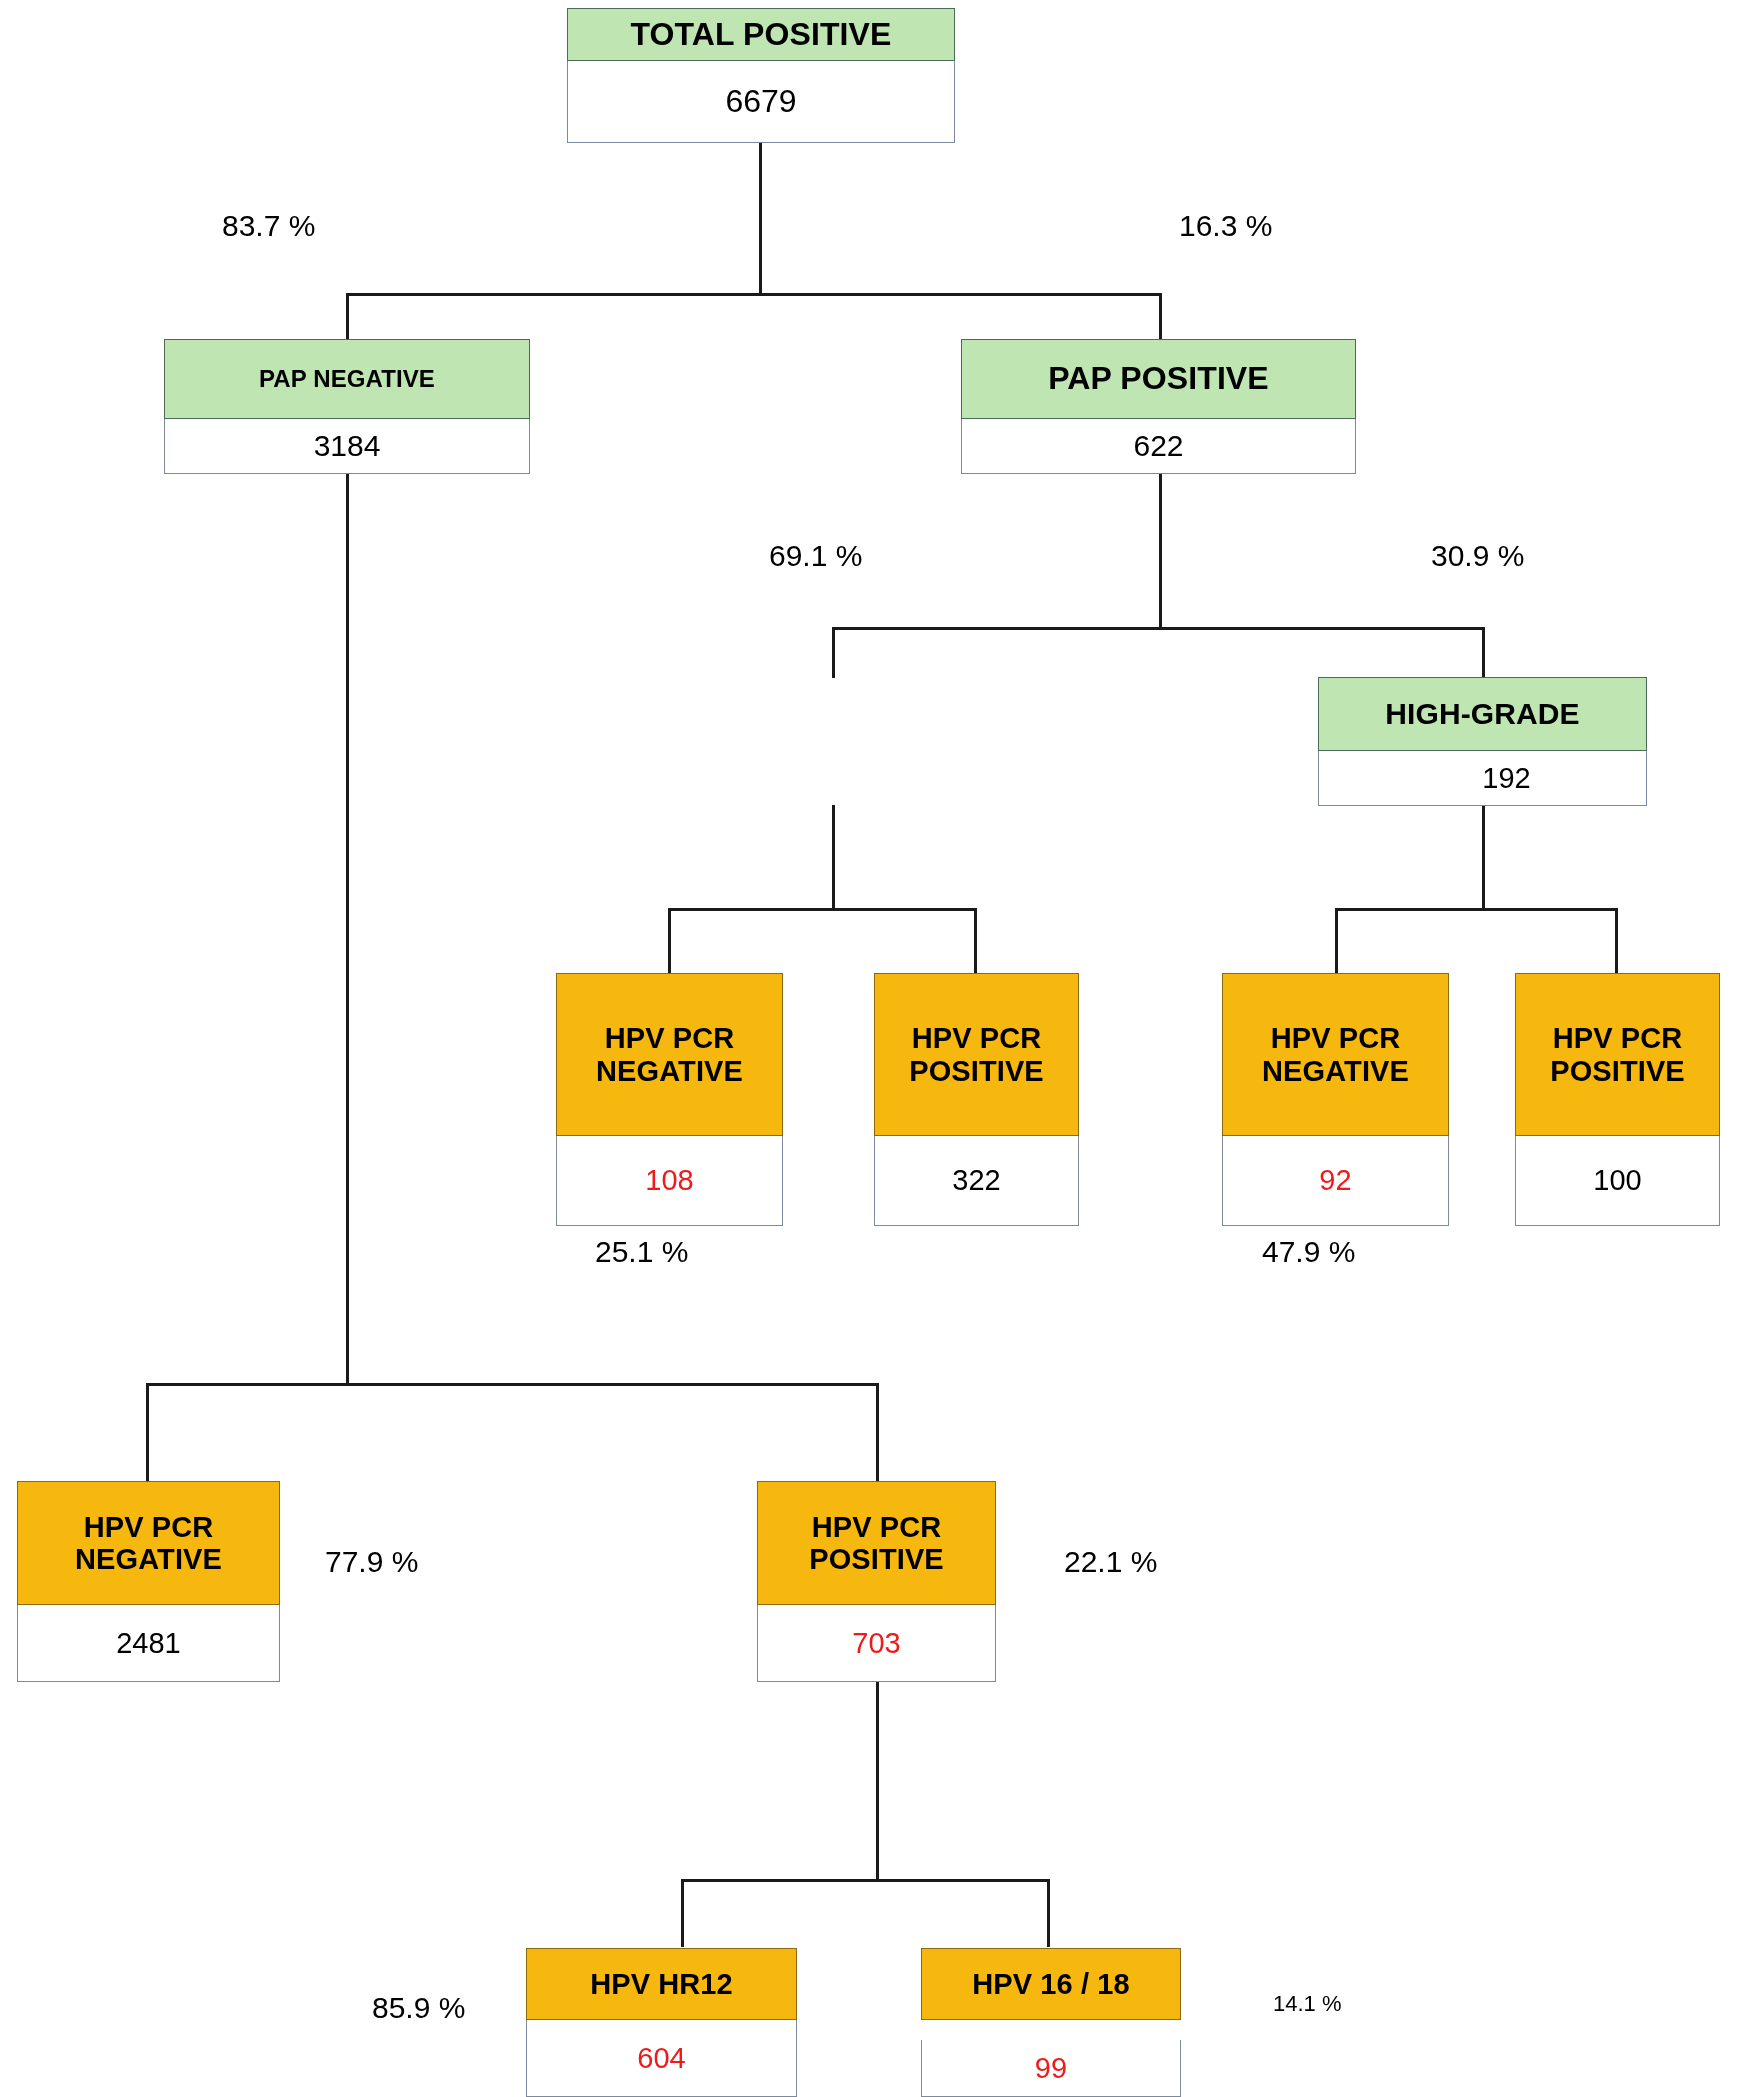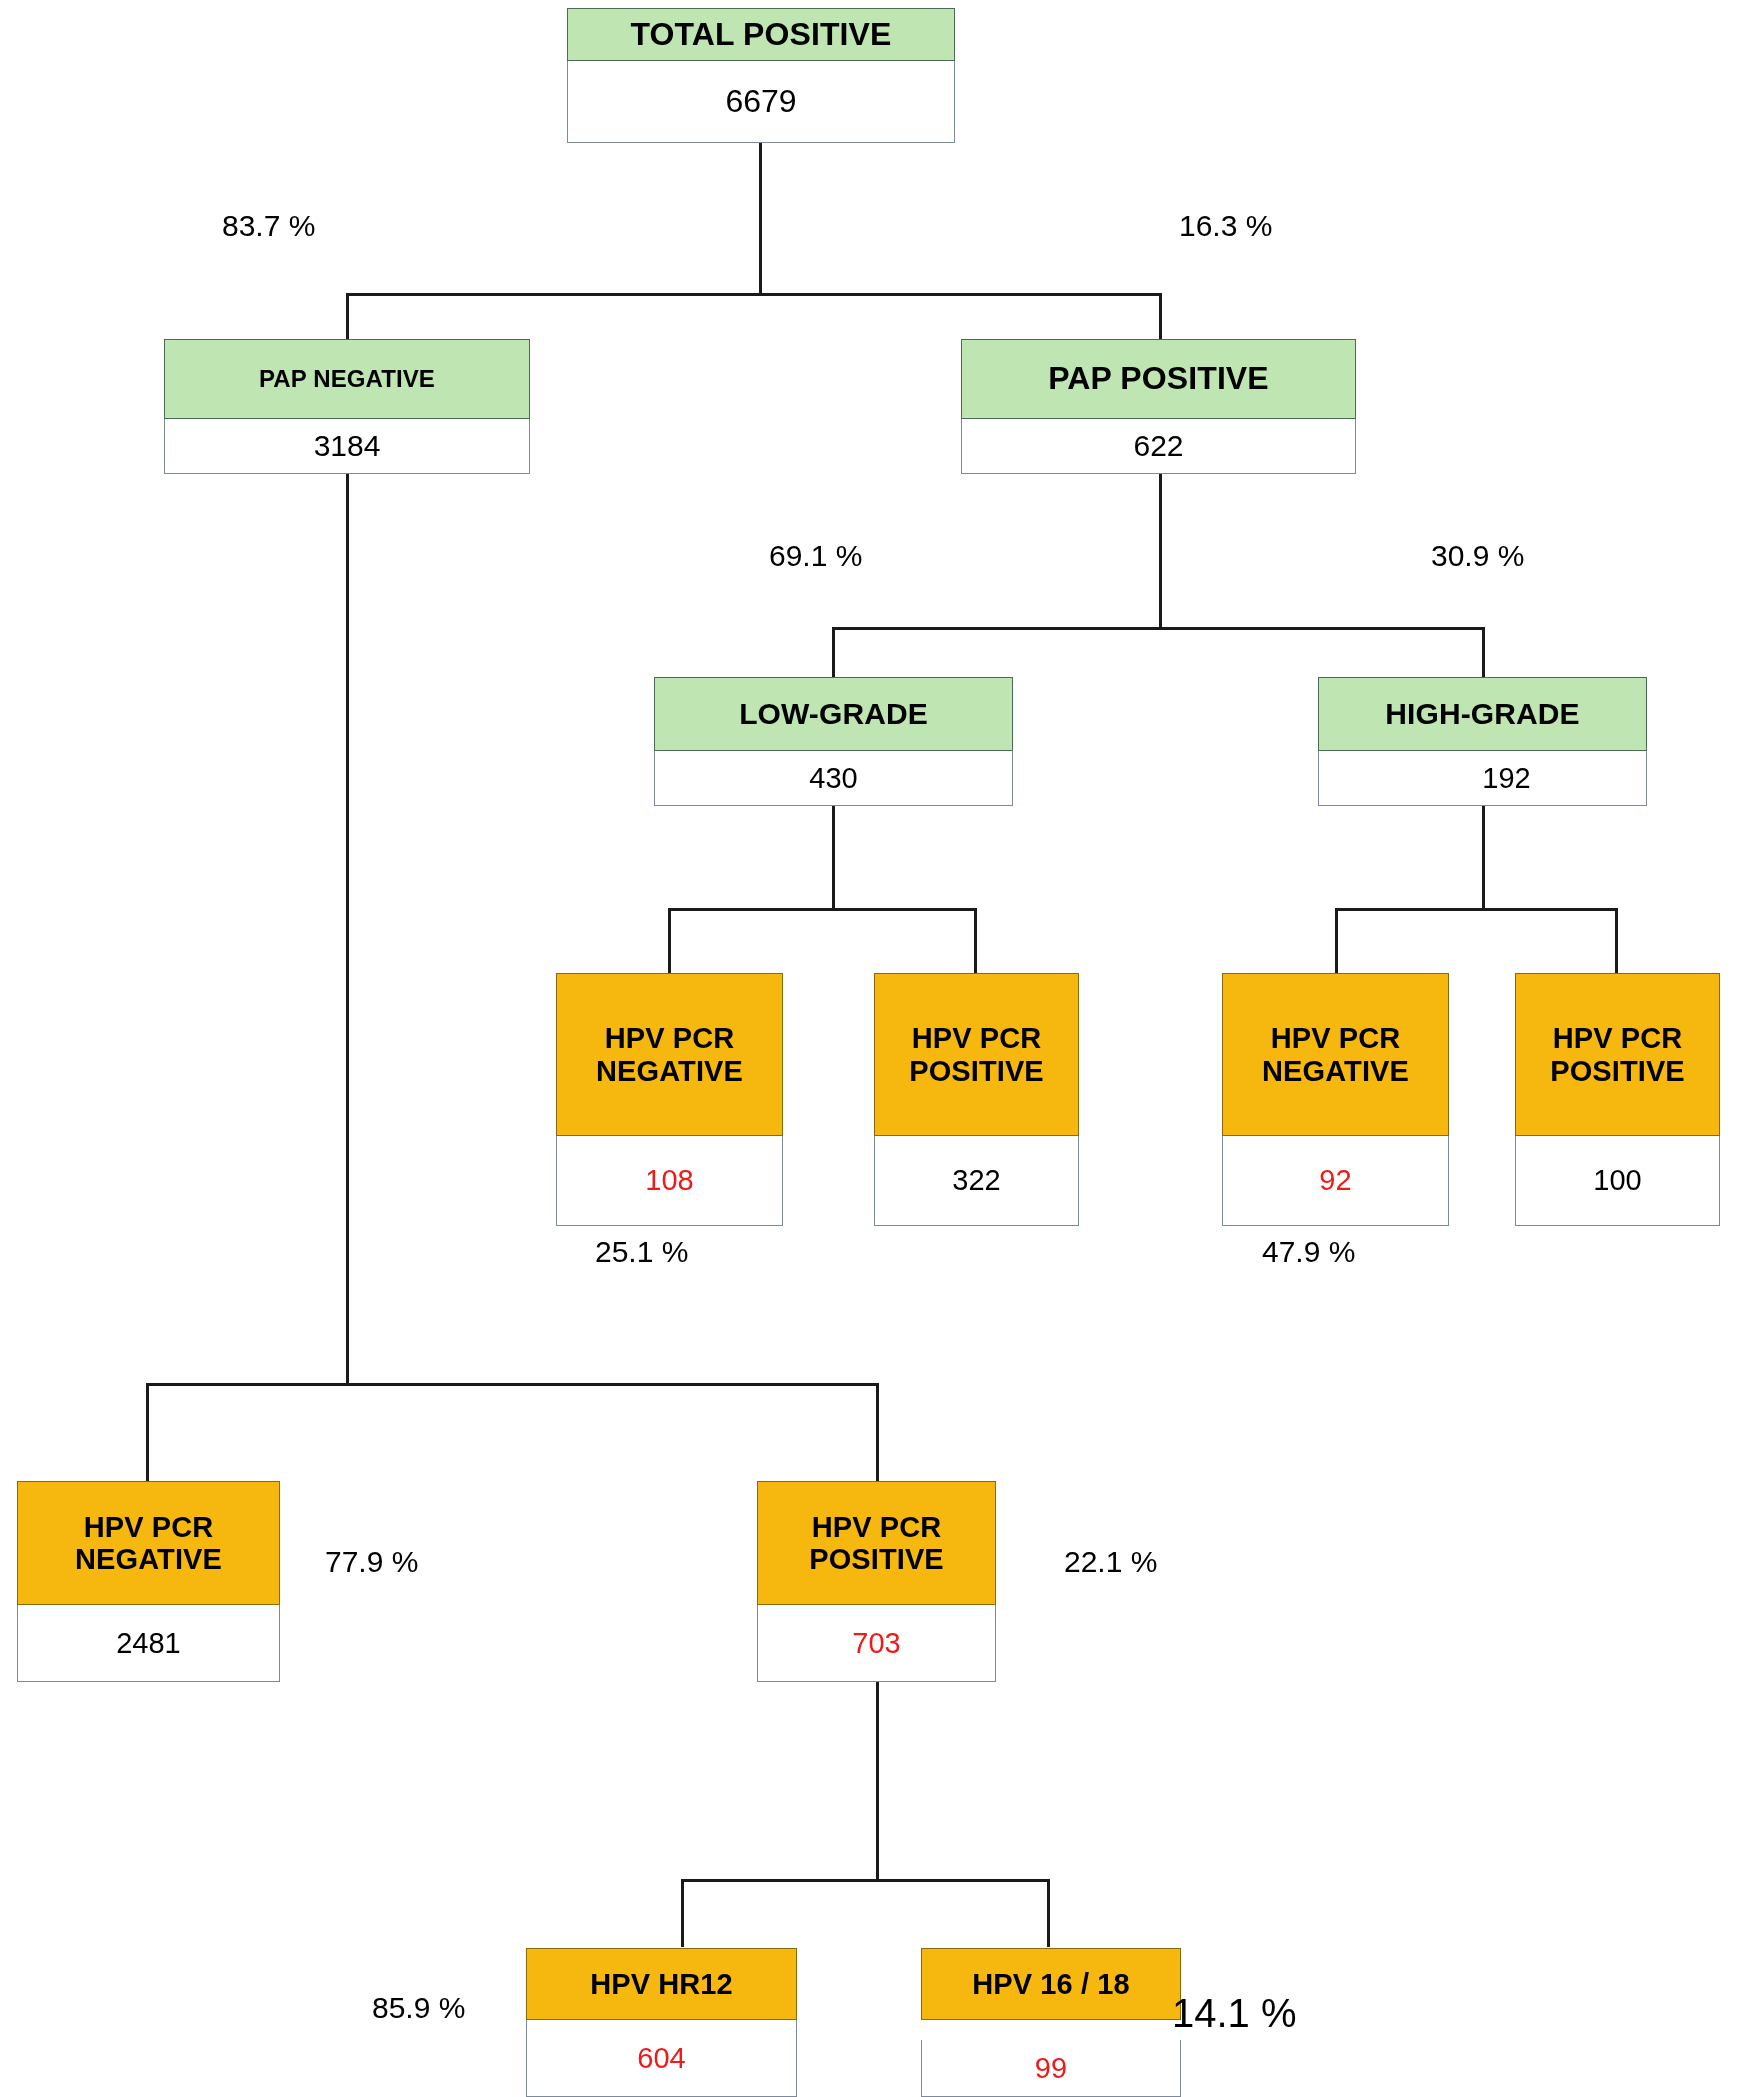--- a/index.html
+++ b/index.html
@@ -124,24 +124,20 @@
   <div class="node green" style="left:164px; top:339px; width:366px; height:135px;">
     <div class="hdr" style="height:80px; font-size:24px;">PAP NEGATIVE</div>
     <div class="val" style="font-size:30px;">3184</div>
   </div>
 
   <div class="node green" style="left:961px; top:339px; width:395px; height:135px;">
     <div class="hdr" style="height:80px; font-size:32px;">PAP POSITIVE</div>
     <div class="val" style="font-size:30px;">622</div>
   </div>
 
-  <div class="node green" style="left:654px; top:677px; width:359px; height:129px;">
-    <div class="hdr" style="height:74px; font-size:30px;">LOW-GRADE</div>
-    <div class="val" style="font-size:29px;">430</div>
-  </div>
 
   <div class="node green" style="left:1318px; top:677px; width:329px; height:129px;">
     <div class="hdr" style="height:74px; font-size:30px;">HIGH-GRADE</div>
     <div class="val" style="font-size:29px;padding-left:48px;">192</div>
   </div>
 
   <div class="node orange" style="left:556px; top:973px; width:227px; height:253px;">
     <div class="hdr" style="height:163px; font-size:29px;">HPV PCR
 NEGATIVE</div>
     <div class="val red" style="font-size:29px;">108</div>
@@ -198,16 +194,16 @@
   <div class="pct" style="left:595px; top:1235px; font-size:30px;">25.1 %</div>
 
   <div class="pct" style="left:1262px; top:1235px; font-size:30px;">47.9 %</div>
 
   <div class="pct" style="left:325px; top:1545px; font-size:30px;">77.9 %</div>
 
   <div class="pct" style="left:1064px; top:1545px; font-size:30px;">22.1 %</div>
 
   <div class="pct" style="left:372px; top:1991px; font-size:30px;">85.9 %</div>
 
-  <div class="pct" style="left:1172px; top:1991px; font-size:40px;">14.1 %</div>
+  <div class="pct" style="left:1273px; top:1991px; font-size:22px;">14.1 %</div>
 
 </div>
 
 
 </body></html>

